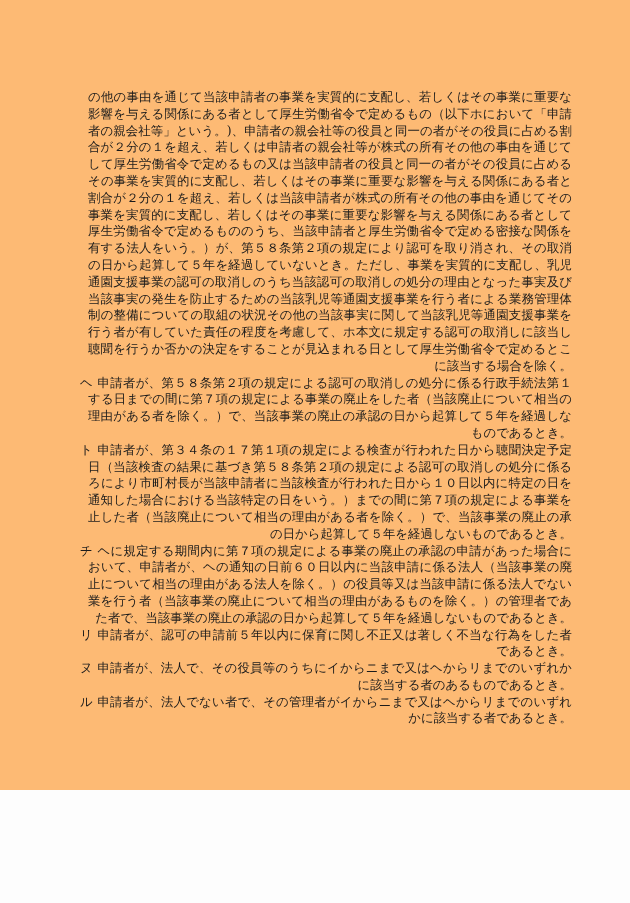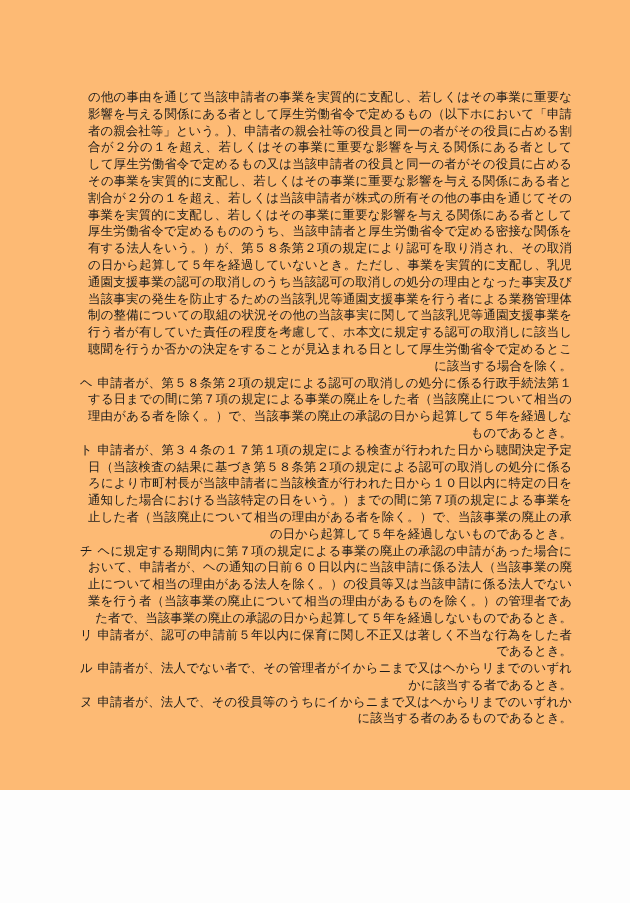--- a/index.html
+++ b/index.html
@@ -42,21 +42,21 @@
 </style>
 </head>
 <body style="background: rgb(253, 253, 253);">
 
 <div class="page">
   <div class="text-block" style="color: rgb(27, 27, 27);">
       <div class="para">
         <div class="line cont just"><span>の他の事由を通じて当該申請者の事業を実質的に支配し、若しくはその事業に重要な</span></div>
         <div class="line cont just"><span>影響を与える関係にある者として厚生労働省令で定めるもの（以下ホにおいて「申請</span></div>
         <div class="line cont just"><span>者の親会社等」という。)、申請者の親会社等の役員と同一の者がその役員に占める割</span></div>
-        <div class="line cont just"><span>合が２分の１を超え、若しくはその事業に重要な影響を与える関係にある者として</span></div>
+        <div class="line cont just"><span>合が２分の１を超え、若しくは申請者の親会社等が株式の所有その他の事由を通じて</span></div>
         <div class="line cont just"><span>して厚生労働省令で定めるもの又は当該申請者の役員と同一の者がその役員に占める</span></div>
         <div class="line cont just"><span>その事業を実質的に支配し、若しくはその事業に重要な影響を与える関係にある者と</span></div>
         <div class="line cont just"><span>割合が２分の１を超え、若しくは当該申請者が株式の所有その他の事由を通じてその</span></div>
         <div class="line cont just"><span>事業を実質的に支配し、若しくはその事業に重要な影響を与える関係にある者として</span></div>
         <div class="line cont just"><span>厚生労働省令で定めるもののうち、当該申請者と厚生労働省令で定める密接な関係を</span></div>
         <div class="line cont just"><span>有する法人をいう。）が、第５８条第２項の規定により認可を取り消され、その取消し</span></div>
         <div class="line cont just"><span>の日から起算して５年を経過していないとき。ただし、事業を実質的に支配し、乳児等</span></div>
         <div class="line cont just"><span>通園支援事業の認可の取消しのうち当該認可の取消しの処分の理由となった事実及び</span></div>
         <div class="line cont just"><span>当該事実の発生を防止するための当該乳児等通園支援事業を行う者による業務管理体</span></div>
         <div class="line cont just"><span>制の整備についての取組の状況その他の当該事実に関して当該乳児等通園支援事業を</span></div>
@@ -83,21 +83,21 @@
         <div class="line cont just"><span>おいて、申請者が、ヘの通知の日前６０日以内に当該申請に係る法人（当該事業の廃</span></div>
         <div class="line cont just"><span>止について相当の理由がある法人を除く。）の役員等又は当該申請に係る法人でない事</span></div>
         <div class="line cont just"><span>業を行う者（当該事業の廃止について相当の理由があるものを除く。）の管理者であっ</span></div>
         <div class="line cont"><span>た者で、当該事業の廃止の承認の日から起算して５年を経過しないものであるとき。</span></div>
       </div>
       <div class="para">
         <div class="line just"><span class="marker">リ</span><span>申請者が、認可の申請前５年以内に保育に関し不正又は著しく不当な行為をした者</span></div>
         <div class="line cont"><span>であるとき。</span></div>
       </div>
       <div class="para">
+        <div class="line just"><span class="marker">ヌ</span><span>申請者が、法人で、その役員等のうちにイからニまで又はヘからリまでのいずれか</span></div>
+        <div class="line cont"><span>に該当する者のあるものであるとき。</span></div>
+      </div>
+      <div class="para">
         <div class="line just"><span class="marker">ル</span><span>申請者が、法人でない者で、その管理者がイからニまで又はヘからリまでのいずれ</span></div>
         <div class="line cont"><span>かに該当する者であるとき。</span></div>
-      </div>
-      <div class="para">
-        <div class="line just"><span class="marker">ヌ</span><span>申請者が、法人で、その役員等のうちにイからニまで又はヘからリまでのいずれか</span></div>
-        <div class="line cont"><span>に該当する者のあるものであるとき。</span></div>
       </div>
     </div>
 </div>
 
 </body></html>

